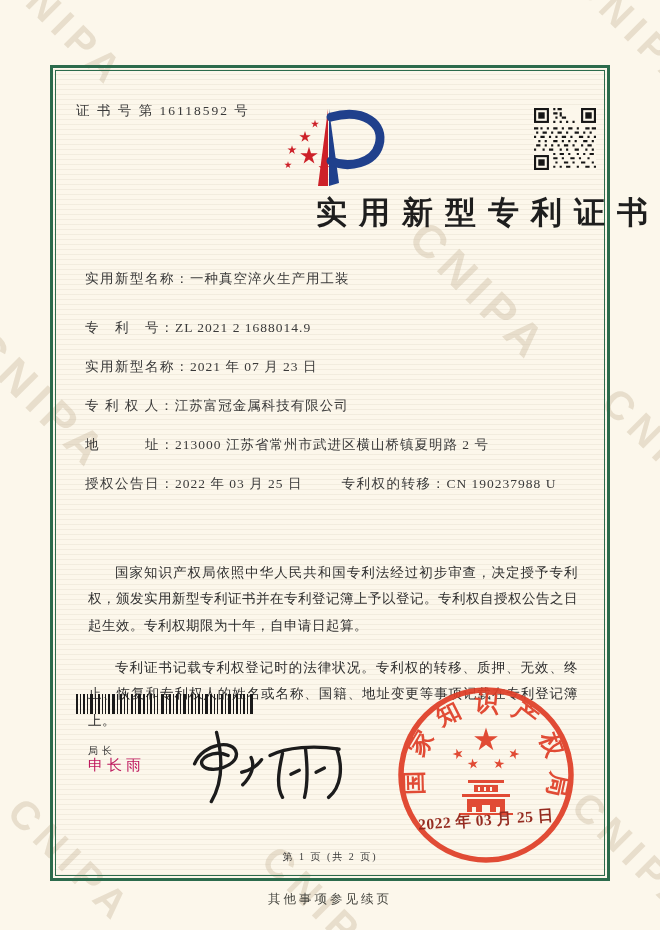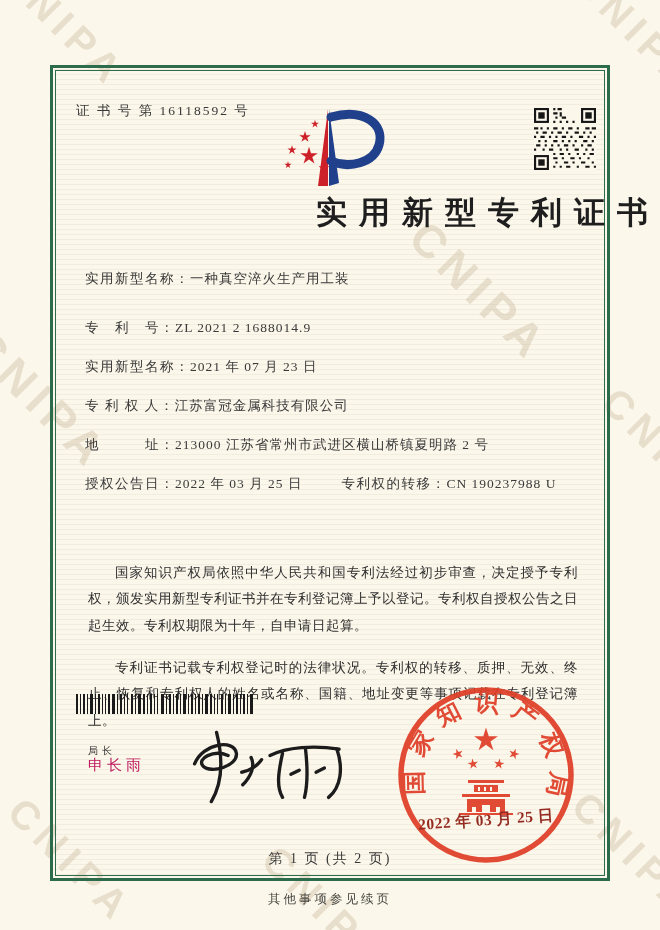--- a/index.html
+++ b/index.html
@@ -46,21 +46,21 @@
     font-size:13.5px;line-height:1.95;text-align:justify;color:#2f2f2f;letter-spacing:0.5px;
   }
   .body-text p{margin:16px;text-indent:2em;}
   .barcode{position:absolute;left:76px;top:694px;width:180px;height:21px;}
   .sig-title{position:absolute;left:88px;top:744px;font-size:10px;letter-spacing:4px;color:#2d2d2d;}
   .sig-name{position:absolute;left:88px;top:756px;font-size:15px;letter-spacing:4px;color:#be185d;}
   .sig-hand{position:absolute;left:182px;top:726px;width:178px;height:82px;}
   .seal{position:absolute;left:395px;top:684px;width:182px;height:182px;opacity:0.93;}
   .page-indicator{
     position:absolute;left:0;top:850px;width:660px;text-align:center;
-    font-size:14px;letter-spacing:2px;color:#3a3a3a;
+    font-size:10px;letter-spacing:2px;color:#3a3a3a;
   }
   .footer-note{
     position:absolute;left:0;top:891px;width:660px;text-align:center;
     font-size:12.5px;letter-spacing:3px;color:#45453f;
   }
 </style>
 </head>
 <body>
 
 <div class="page">

